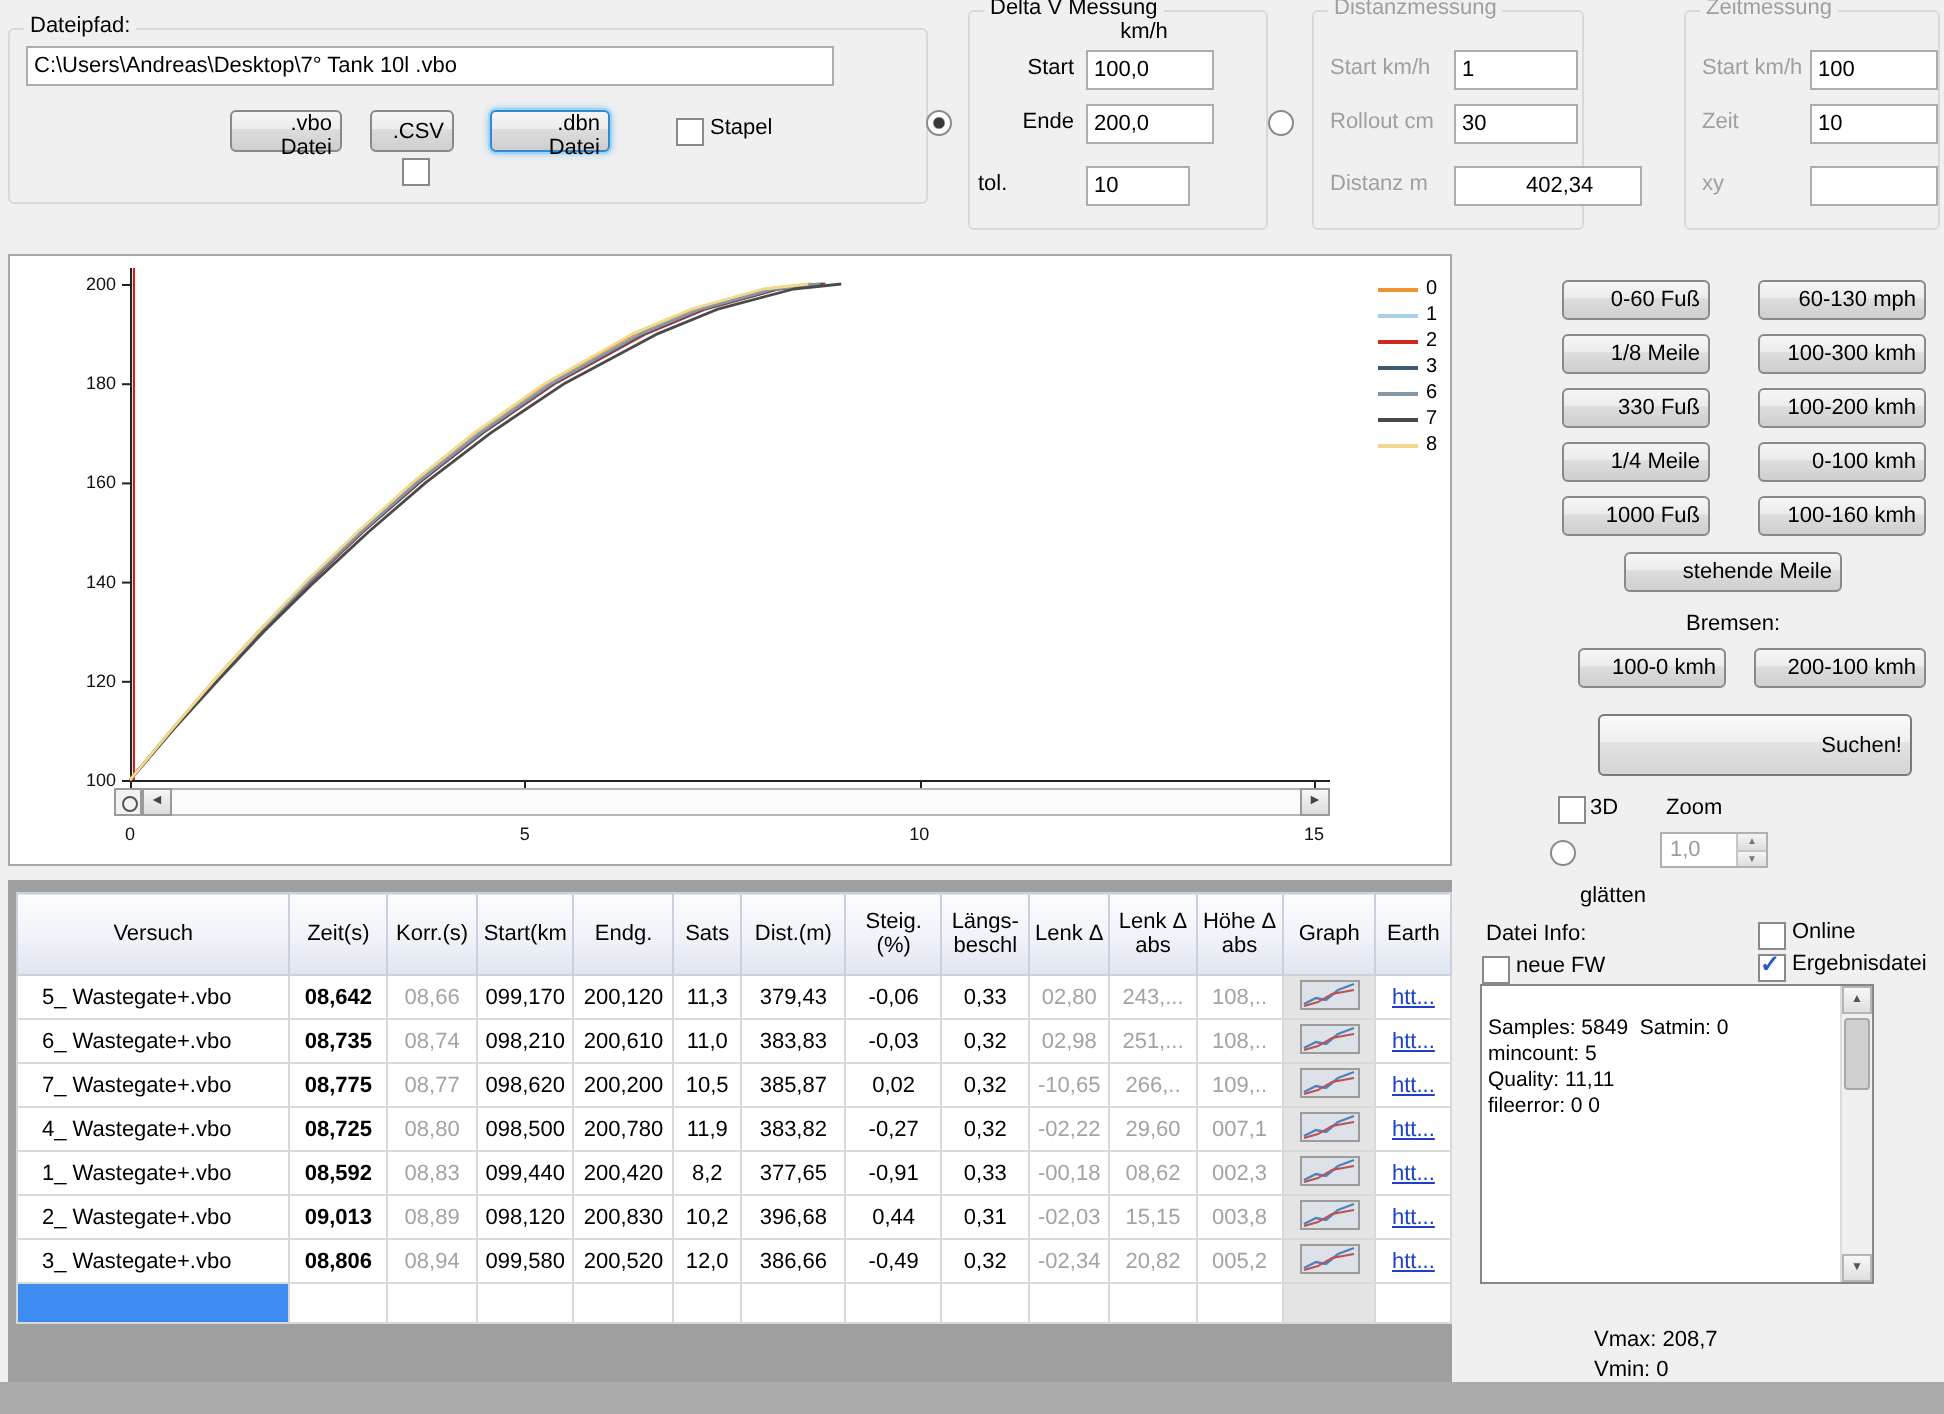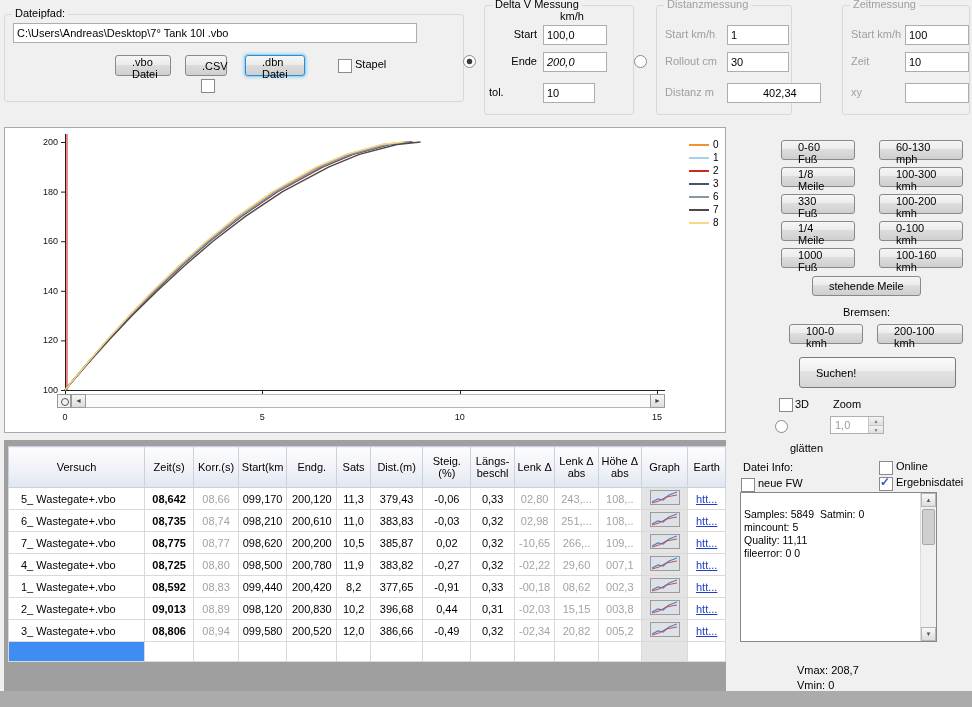--- a/index.html
+++ b/index.html
@@ -10,21 +10,21 @@
   .dis{color:#9f9f9f;}
   
   .groupbox{position:absolute;border:1px solid #d9d9d9;border-radius:3px;}
   .gb-title{position:absolute;top:-8px;left:7px;background:#f0f0f0;padding:0 3px;font-size:11px;white-space:nowrap;}
   
   .tb{position:absolute;height:18px;border:1px solid #abadb3;background:#fff;font:11px "Liberation Sans",sans-serif;
       padding:0 3px;box-sizing:content-box;}
   
   .btn{display:inline-block;height:21px;border:1px solid #898989;border-radius:3px;box-sizing:border-box;
        background:linear-gradient(#f5f5f5,#ececec 45%,#dddddd 46%,#cfcfcf);
-       font:11px "Liberation Sans",sans-serif;text-align:left;padding:0 16px;color:#000;cursor:default;}
+       font:11px "Liberation Sans",sans-serif;text-align:right;padding:0 4px;color:#000;cursor:default;}
   .abs{position:absolute;}
   .focus-btn{border-color:#2f8ad6;box-shadow:0 0 0 1px #9fd4f2,0 0 4px #58b2e8;}
   
   .cb{position:absolute;width:12px;height:12px;border:1px solid #8a8a8a;background:#fff;display:inline-block;}
   .cb .check{position:absolute;left:0px;top:-3px;font-size:12px;color:#2b57c8;font-weight:bold;}
   .radio{position:absolute;width:11px;height:11px;border:1px solid #8a8a8a;border-radius:50%;background:#fff;display:inline-block;}
   .radio.selected{background:radial-gradient(circle at 50% 50%,#3a3a3a 0 2.5px,#fff 3.2px);}
   
   #chart-panel{position:absolute;left:4px;top:127px;width:722px;height:306px;background:#fff;border:1px solid #a8a8a8;box-sizing:border-box;}
   #chart-svg{position:absolute;left:0;top:0;}
@@ -92,21 +92,21 @@
 
   <span class="radio selected" style="left:463px;top:55px;"></span>
   <span class="radio" style="left:634px;top:55px;"></span>
 
   <div class="groupbox" style="left:484px;top:5px;width:148px;height:108px;">
     <span class="gb-title">Delta V Messung</span>
     <span class="lbl" style="left:58px;top:4px;width:58px;text-align:center;">km/h</span>
     <span class="lbl" style="left:4px;top:22px;width:48px;text-align:right;">Start</span>
     <input class="tb" style="left: 58px; top: 19px; width: 56px;" value="100,0">
     <span class="lbl" style="left:4px;top:49px;width:48px;text-align:right;">Ende</span>
-    <input class="tb" style="left: 58px; top: 46px; width: 56px; font-style: italic;" value="200,0">
+    <input class="tb" style="left: 58px; top: 46px; width: 56px;" value="200,0">
     <span class="lbl" style="left:4px;top:80px;width:48px;text-align:left;">tol.</span>
     <input class="tb" style="left: 58px; top: 77px; width: 44px;" value="10">
   </div>
 
   <div class="groupbox" style="left:656px;top:5px;width:134px;height:108px;">
     <span class="gb-title dis">Distanzmessung</span>
     <span class="lbl dis" style="left:8px;top:22px;">Start km/h</span>
     <input class="tb" style="left: 70px; top: 19px; width: 54px;" value="1">
     <span class="lbl dis" style="left:8px;top:49px;">Rollout cm</span>
     <input class="tb" style="left: 70px; top: 46px; width: 54px;" value="30">

